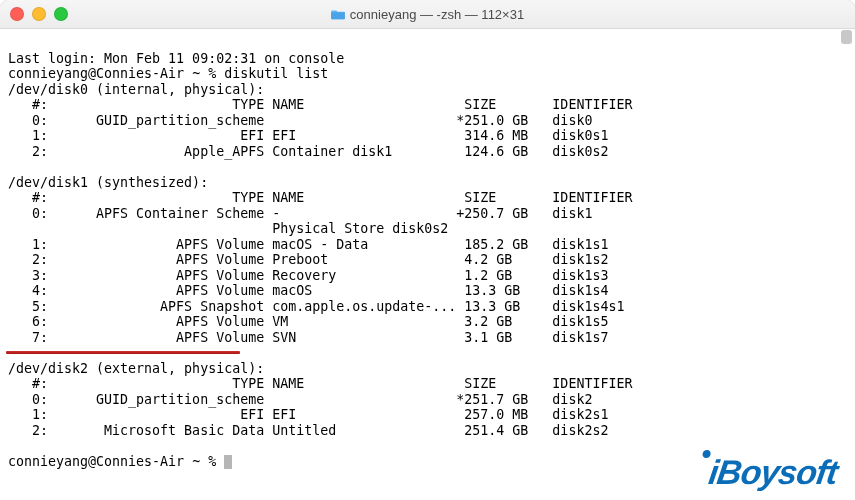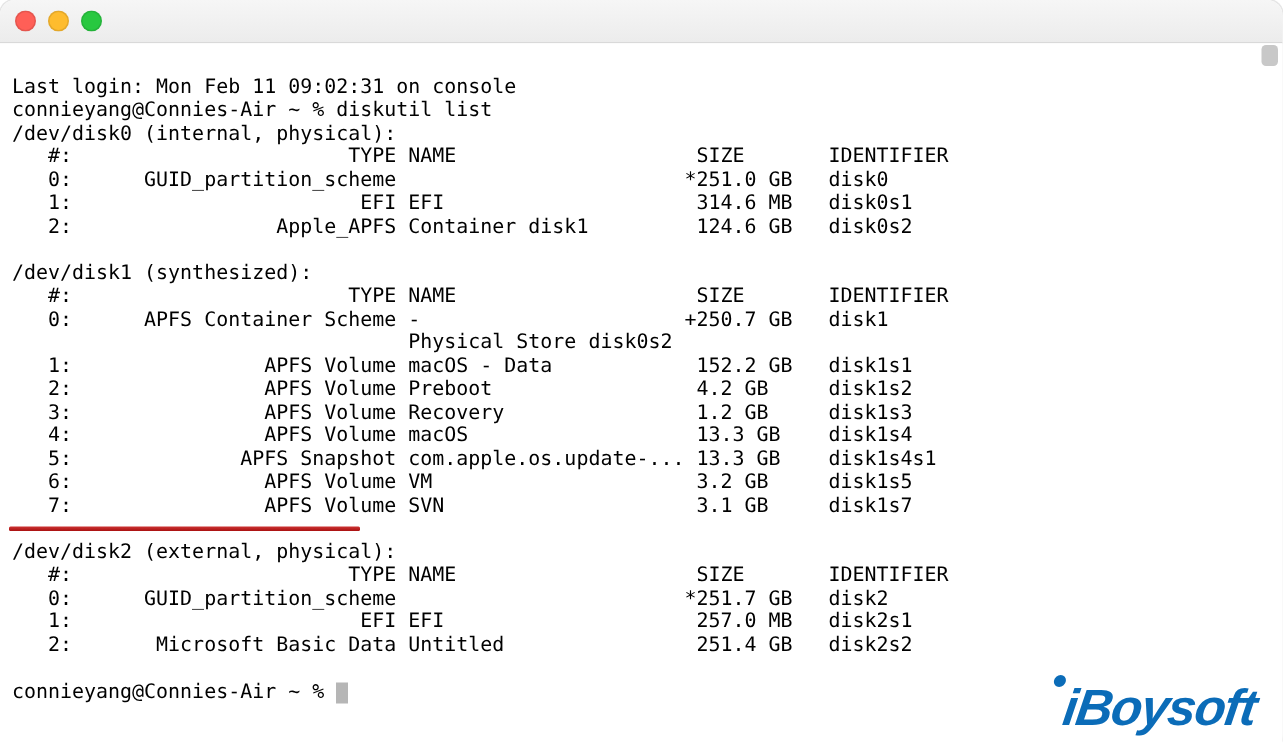--- a/index.html
+++ b/index.html
@@ -119,36 +119,43 @@
 </head>
 <body>
 
 <div class="window">
   <div class="titlebar">
     <div class="traffic-lights">
       <div class="light red"></div>
       <div class="light yellow"></div>
       <div class="light green"></div>
     </div>
+    <div class="title-center">
+      <svg class="folder-icon-svg" viewBox="0 0 16 14">
+        <path d="M1 3 h5 l1.5 1.5 H15 a1 1 0 0 1 1 1 V12 a1 1 0 0 1 -1 1 H1 a1 1 0 0 1 -1 -1 V4 a1 1 0 0 1 1 -1 Z" fill="#67b7f0"></path>
+        <path d="M0 5 H16 V12 a1 1 0 0 1 -1 1 H1 a1 1 0 0 1 -1 -1 Z" fill="#4aa3e6"></path>
+      </svg>
+      <span>connieyang — -zsh — 112×31</span>
+    </div>
   </div>
 
   <div class="terminal-body">
 <span>Last login: Mon Feb 11 09:02:31 on console</span>
 <span>connieyang@Connies-Air</span><span> ~ % </span><span>diskutil list</span>
 <span>/dev/disk0 (internal, physical):</span>
 <span>   #:                       TYPE NAME                    SIZE       IDENTIFIER</span>
 <span>   0:      GUID_partition_scheme                        *251.0 GB   disk0</span>
 <span>   1:                        EFI EFI                     314.6 MB   disk0s1</span>
 <span>   2:                 Apple_APFS Container disk1         124.6 GB   disk0s2</span>
 
 <span>/dev/disk1 (synthesized):</span>
 <span>   #:                       TYPE NAME                    SIZE       IDENTIFIER</span>
 <span>   0:      APFS Container Scheme -                      +250.7 GB   disk1</span>
 <span>                                 Physical Store disk0s2</span>
-<span>   1:                APFS Volume macOS - Data            152.2 GB   disk1s1</span>
+<span>   1:                APFS Volume macOS - Data            185.2 GB   disk1s1</span>
 <span>   2:                APFS Volume Preboot                 4.2 GB     disk1s2</span>
 <span>   3:                APFS Volume Recovery                1.2 GB     disk1s3</span>
 <span>   4:                APFS Volume macOS                   13.3 GB    disk1s4</span>
 <span>   5:              APFS Snapshot com.apple.os.update-... 13.3 GB    disk1s4s1</span>
 <span>   6:                APFS Volume VM                      3.2 GB     disk1s5</span>
 <span>   7:                APFS Volume SVN                     3.1 GB     disk1s7</span>
 
 <span>/dev/disk2 (external, physical):</span>
 <span>   #:                       TYPE NAME                    SIZE       IDENTIFIER</span>
 <span>   0:      GUID_partition_scheme                        *251.7 GB   disk2</span>

